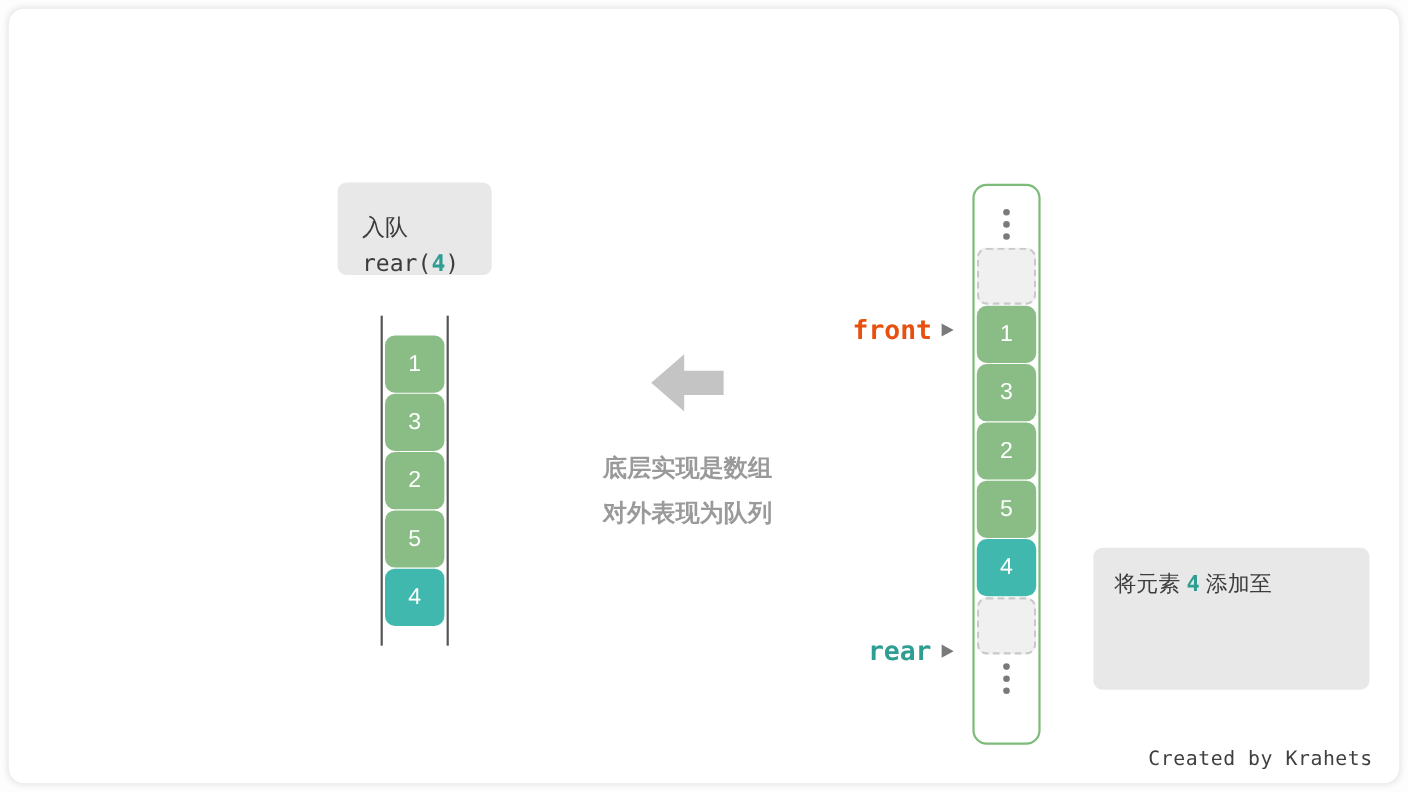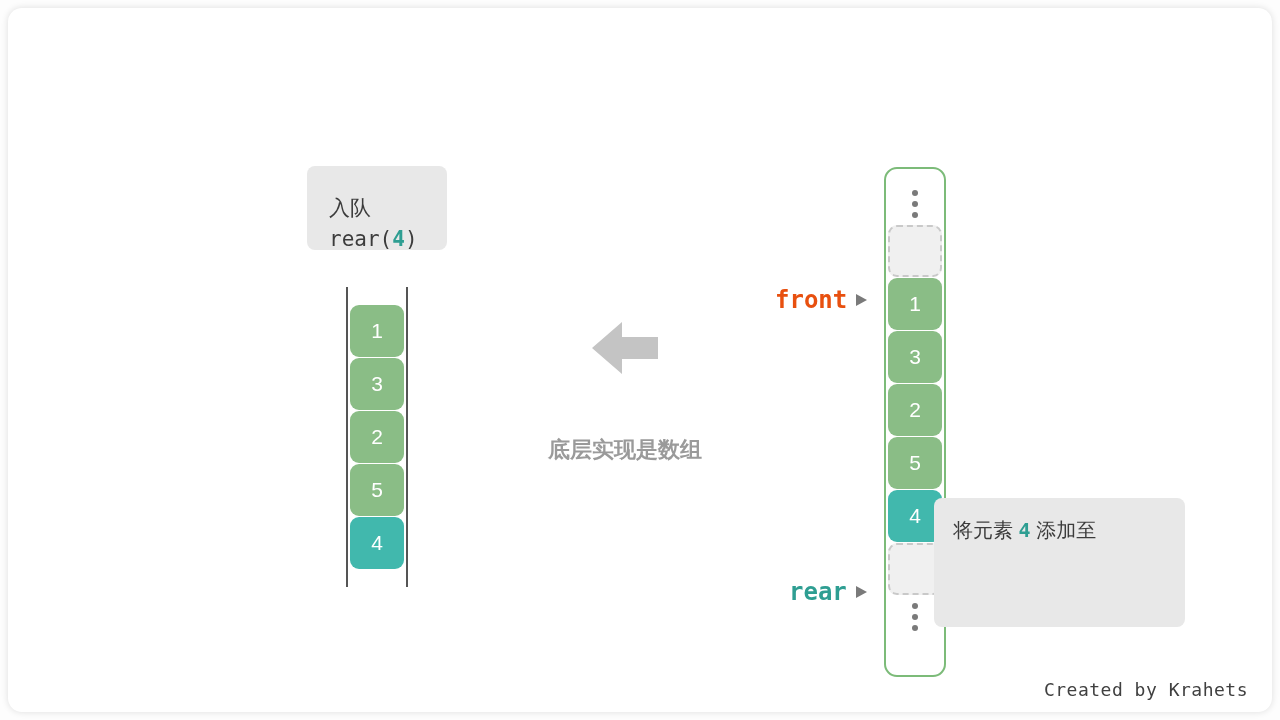--- a/index.html
+++ b/index.html
@@ -111,21 +111,21 @@
   #center-arrow {
     position: absolute;
     left: 592px;
     top: 320px;
     width: 66px;
     height: 56px;
   }
   #center-caption {
     position: absolute;
     left: 500px;
-    top: 430px;
+    top: 406px;
     width: 250px;
     text-align: center;
     color: #9a9a9a;
     font-size: 22px;
     font-weight: bold;
     line-height: 1.85;
   }
 
   
   #array-box {
@@ -177,21 +177,21 @@
     height: 0;
     border-top: 6px solid transparent;
     border-bottom: 6px solid transparent;
     border-left: 11px solid #7a7a7a;
   }
   #ptr-front { left: 775px; top: 286px; color: #e8500f; justify-content: space-between; }
   #ptr-rear  { left: 789px; top: 578px; color: #2e9e92; }
 
   
   #op-note {
-    left: 934px;
+    left: 994px;
     top: 498px;
     width: 251px;
     height: 129px;
     padding: 15px 0 0 19px;
     font-size: 20px;
   }
   #op-note .note-line { line-height: 1.72; font-size: 20px; }
 
   
   #credit {
@@ -227,20 +227,21 @@
     </div>
   </div>
 
   <div id="center-arrow">
     <svg width="66" height="56" viewBox="0 0 66 56" xmlns="http://www.w3.org/2000/svg">
       <polygon points="0,28 30,2 30,17 66,17 66,39 30,39 30,54" fill="#c4c4c4"></polygon>
     </svg>
   </div>
   <div id="center-caption">
     <div>底层实现是数组</div>
+    <div>对外表现为队列</div>
   </div>
 
   <div id="array-box">
     <div id="array-inner">
       <div class="dots">
           <i></i>
           <i></i>
           <i></i>
         </div>
       <div class="cell empty"></div>

